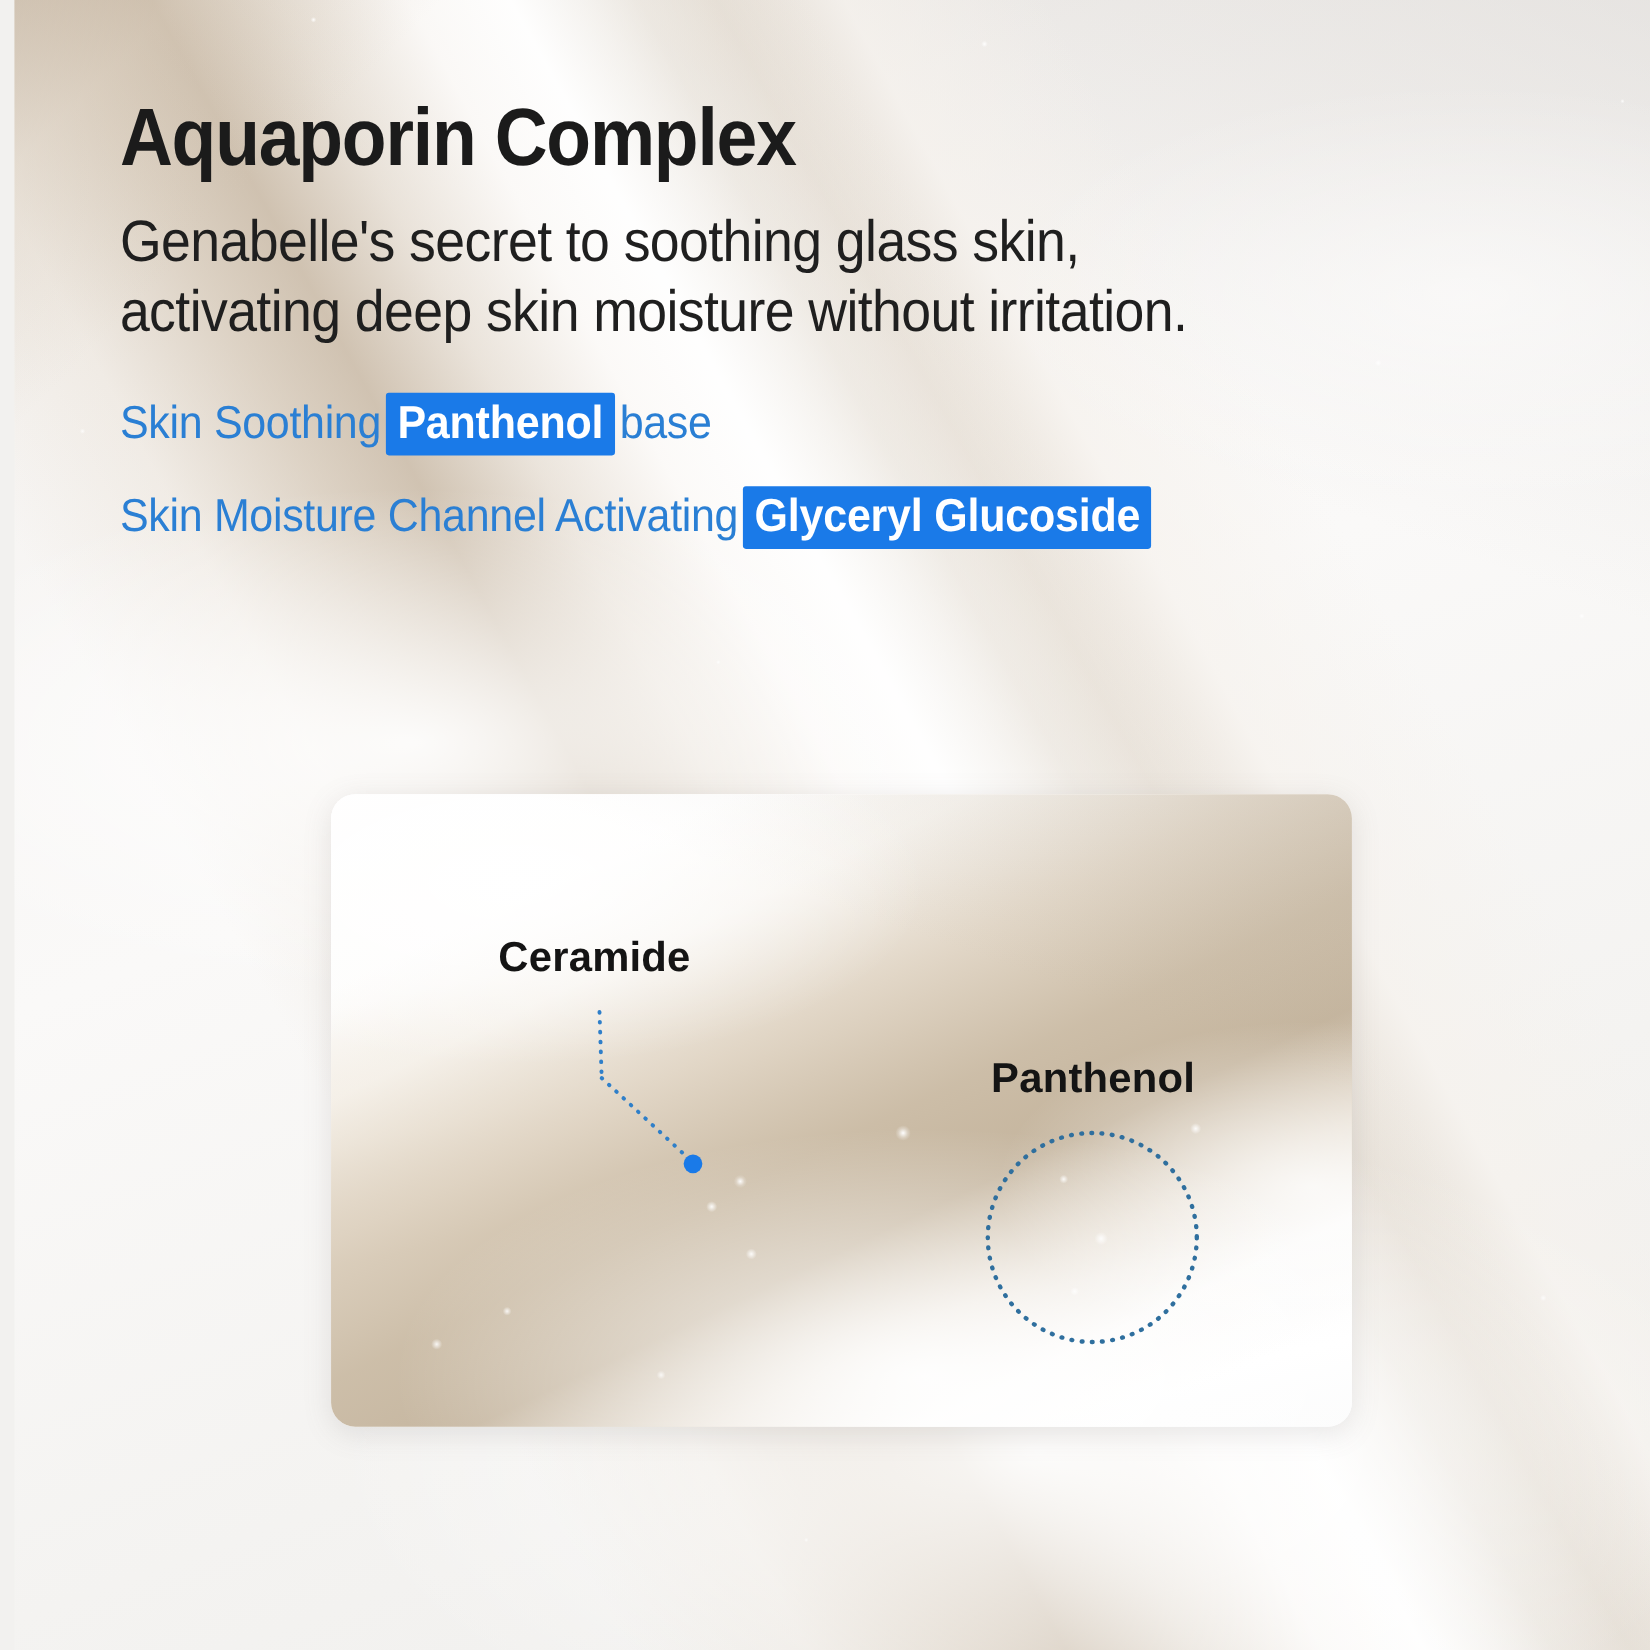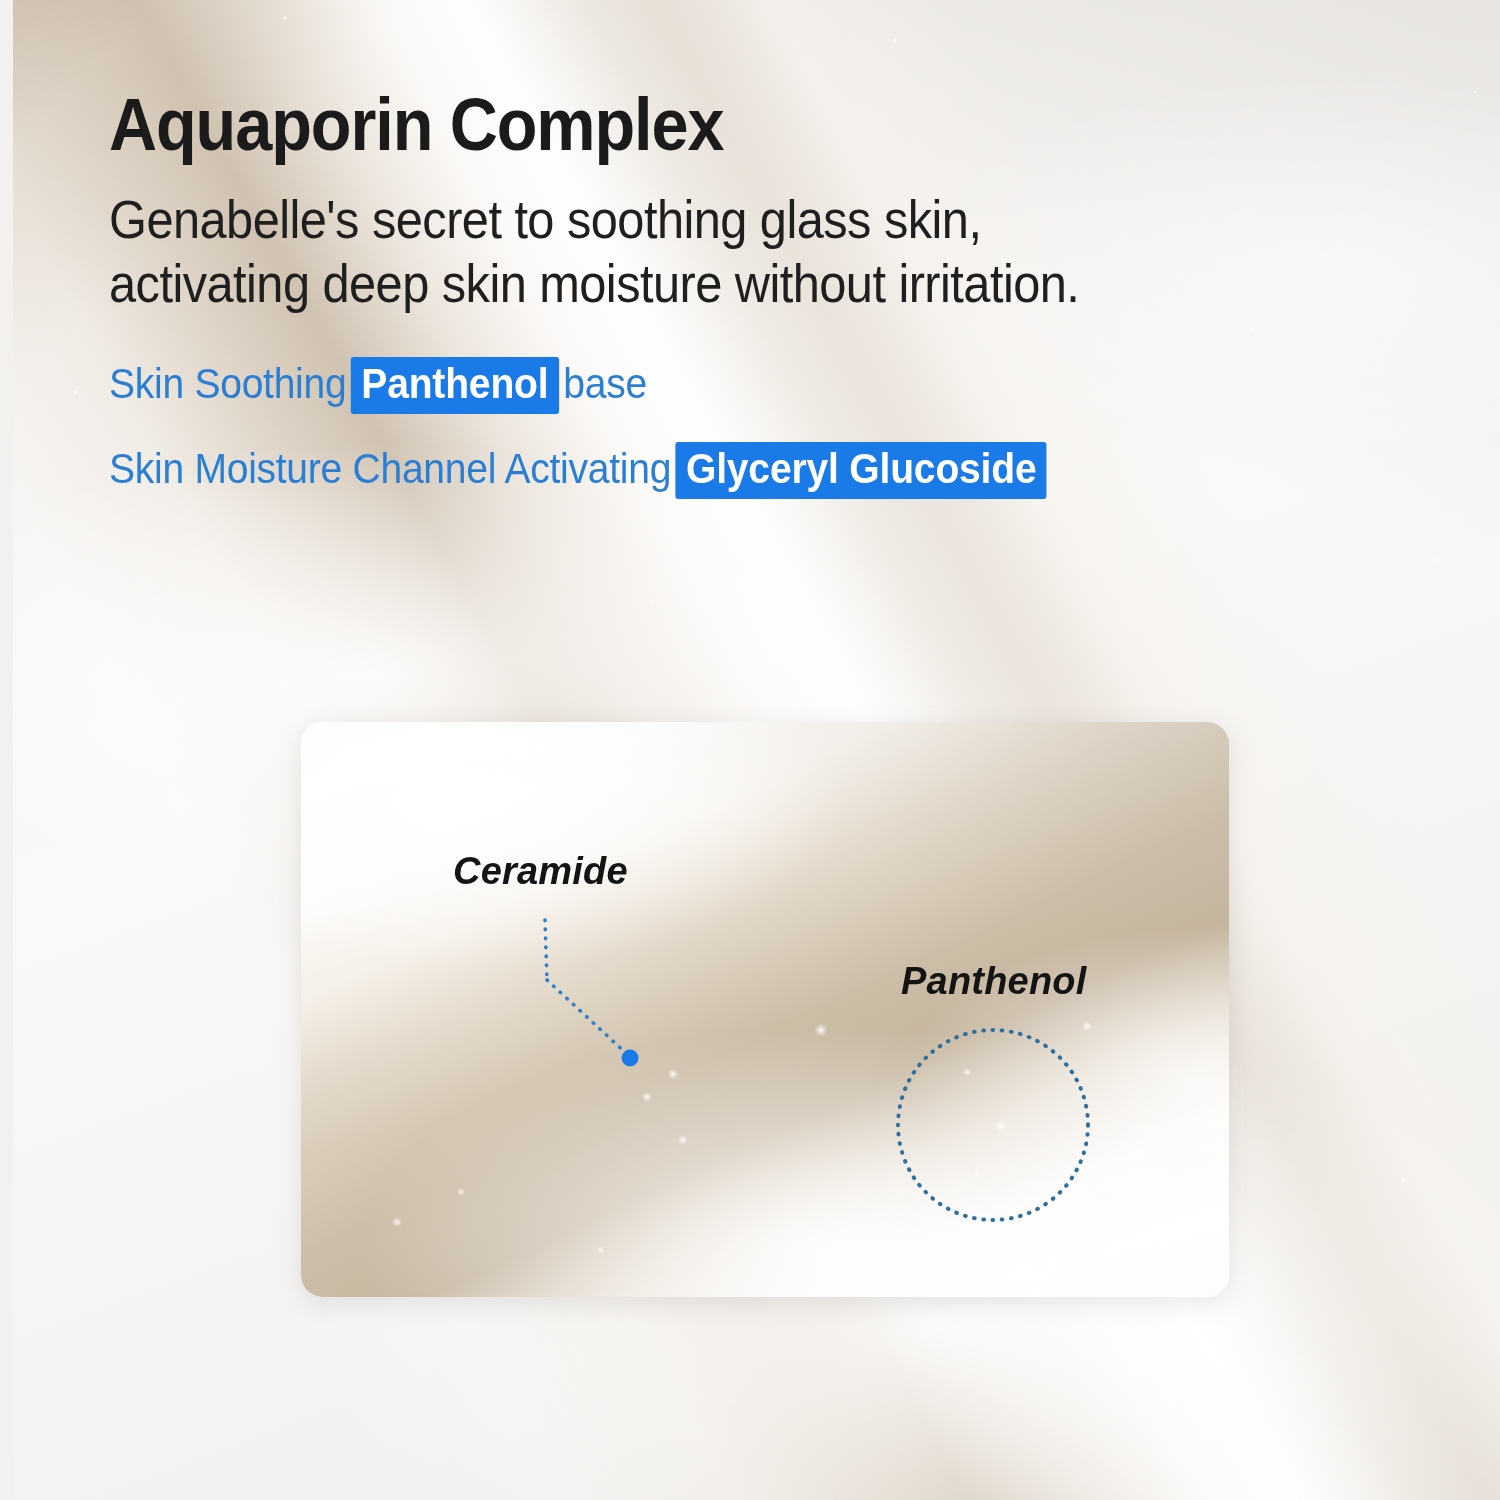--- a/index.html
+++ b/index.html
@@ -196,21 +196,20 @@
       radial-gradient(circle 4px  at 300px 528px, rgba(255,255,255,0.78) 0%, rgba(255,255,255,0) 100%),
       radial-gradient(circle 4px  at 840px 508px, rgba(255,255,255,0.72) 0%, rgba(255,255,255,0) 100%),
       radial-gradient(circle 3px  at 268px 150px, rgba(255,255,255,0.80) 0%, rgba(255,255,255,0) 100%);
   }
 
   
   .card-label {
     position: absolute;
     font-family: "Liberation Sans", sans-serif;
     font-weight: 700;
-    font-style: italic;
     color: #141414;
     white-space: nowrap;
     letter-spacing: 0.2px;
   }
   .label-ceramide  { left: 152px; top: 128px; font-size: 38px; }
   .label-panthenol { left: 600px; top: 238px; font-size: 38px; }
 
   .card-svg { position: absolute; inset: 0; }
 
   

